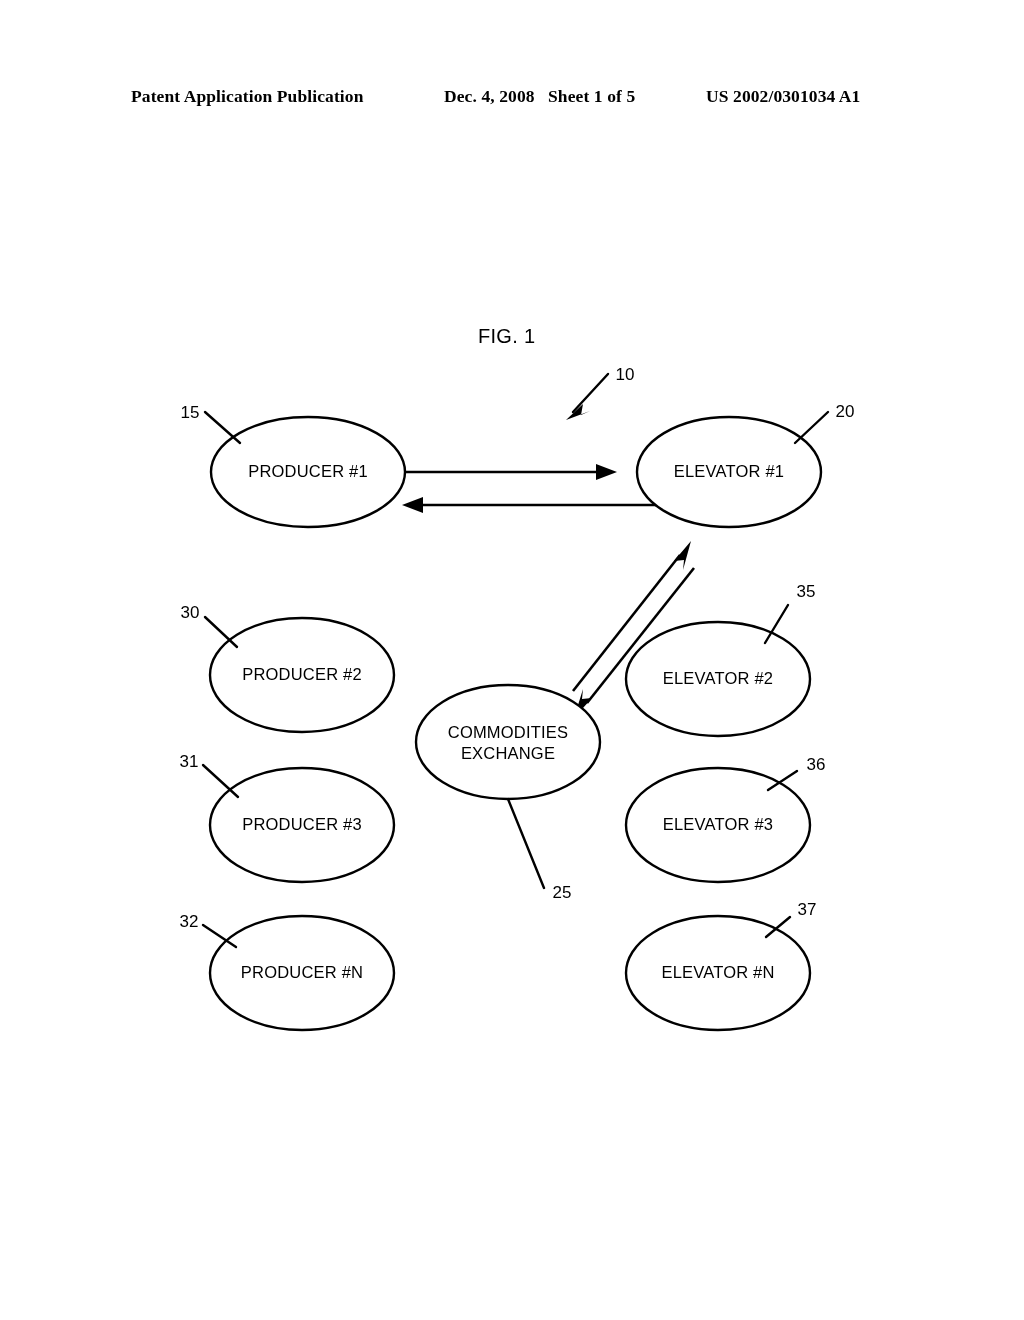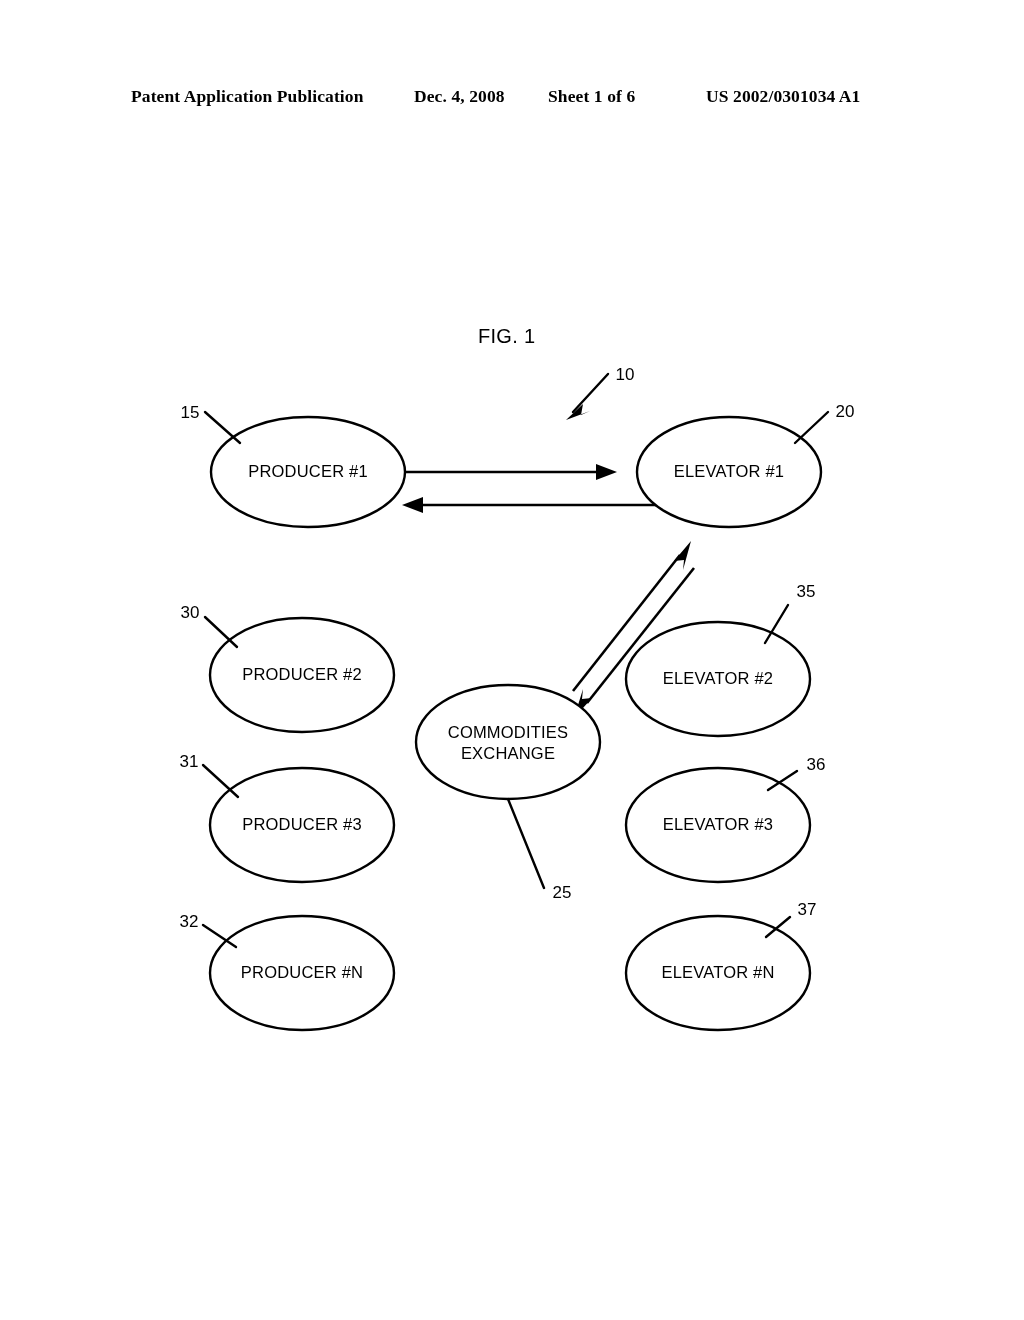--- a/index.html
+++ b/index.html
@@ -26,21 +26,21 @@
     height: 26px;
     display: flex;
     align-items: baseline;
     font-family: "Liberation Serif", serif;
     font-weight: bold;
     font-size: 17.5px;
     letter-spacing: 0.1px;
     white-space: nowrap;
   }
   .hdr-pub   { position: absolute; left: 131px; }
-  .hdr-date  { position: absolute; left: 414px; text-align: center; }
+  .hdr-date  { position: absolute; left: 444px; text-align: center; }
   .hdr-sheet { position: absolute; left: 548px; }
   .hdr-num   { position: absolute; left: 706px; }
 
   
   #figure-canvas {
     position: absolute;
     top: 0;
     left: 0;
     width: 1024px;
     height: 976px;
@@ -97,21 +97,21 @@
     fill: #000000;
     stroke: none;
   }
 </style>
 </head>
 <body>
 
 <div class="page-header">
   <span class="hdr-pub">Patent Application Publication</span>
   <span class="hdr-date">Dec. 4, 2008</span>
-  <span class="hdr-sheet">Sheet 1 of 6</span>
+  <span class="hdr-sheet">Sheet 1 of 5</span>
   <span class="hdr-num">US 2002/0301034 A1</span>
 </div>
 
 <div id="figure-canvas">
 
   <div class="fig-title">FIG. 1</div>
 
   <svg id="diagram" viewBox="0 0 1024 1320">
 
     <g>

